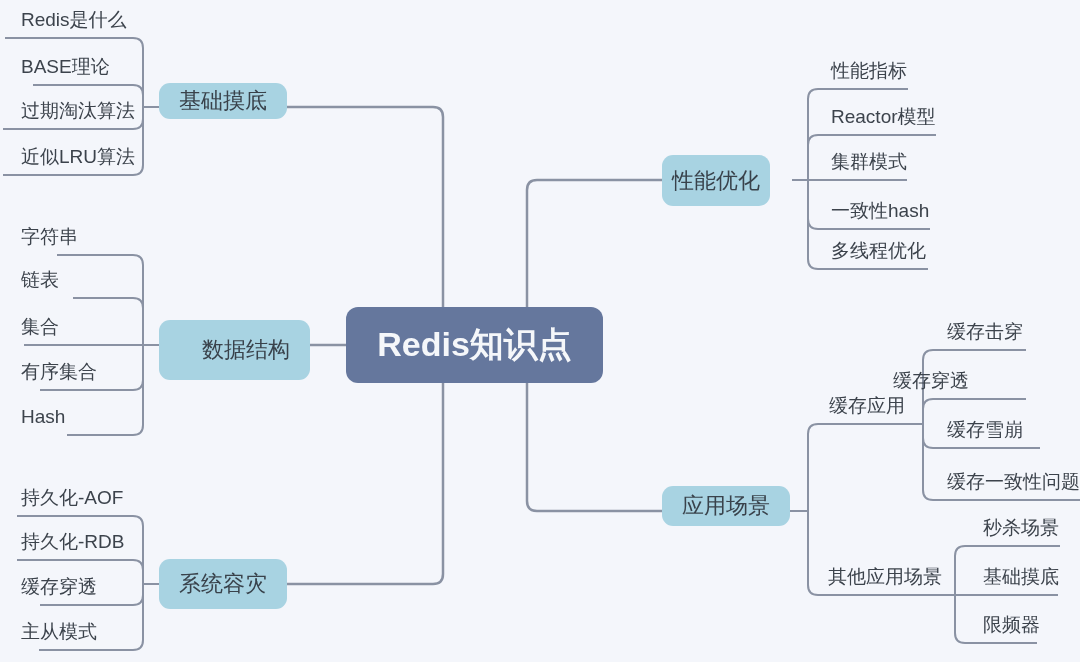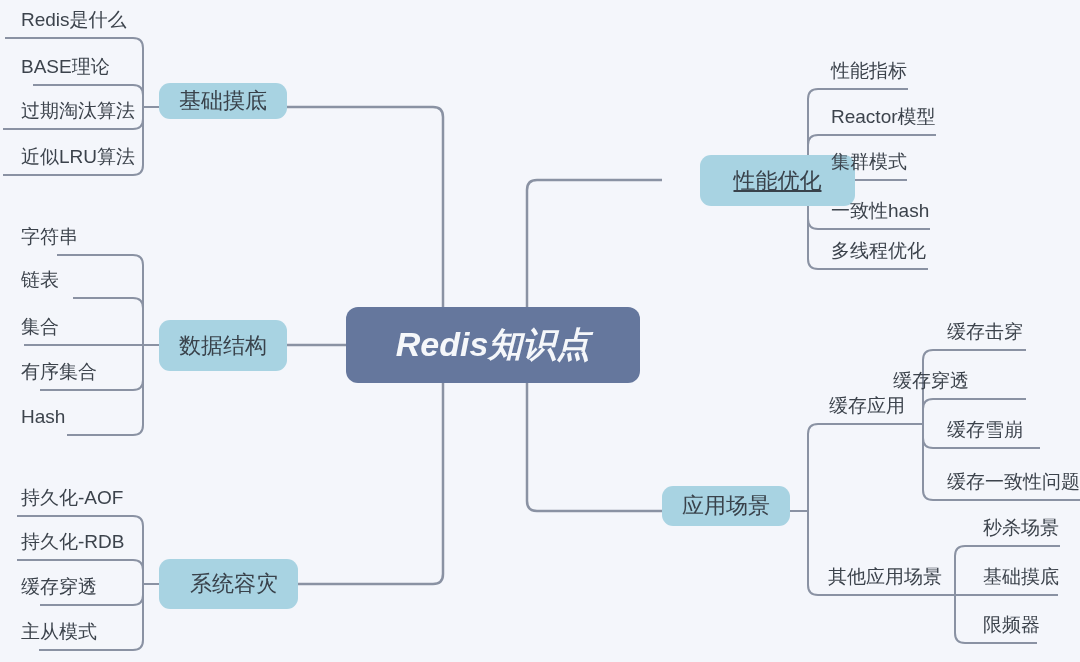--- a/index.html
+++ b/index.html
@@ -11,35 +11,35 @@
     --leaf-text:#3c434c;
     --connector:#8a92a3;
   }
   html,body{margin:0;padding:0;}
   body{font-family:"Liberation Sans","DejaVu Sans",sans-serif;background:var(--background);}
   .canvas{position:relative;width:1080px;height:662px;overflow:hidden;background:var(--background);}
   .connectors{position:absolute;left:0;top:0;width:1080px;height:662px;}
   .connectors path{fill:none;stroke:var(--connector);stroke-width:2;}
   .connectors path.main{stroke-width:2.5;}
   .center-node{
-    position:absolute;left:346px;top:307px;width:294px;height:76px;
+    position:absolute;left:346px;top:307px;width:257px;height:76px;
     background:var(--center-node-bg);border-radius:12px;
     display:flex;align-items:center;justify-content:center;
     color:var(--center-node-text);font-size:34px;font-weight:bold;
-    white-space:nowrap;z-index:2;font-style:italic;
+    white-space:nowrap;z-index:2;
   }
   .branch{
     position:absolute;background:var(--branch-node-bg);border-radius:11px;
     display:flex;align-items:center;justify-content:center;
     color:var(--branch-node-text);font-size:22px;white-space:nowrap;z-index:2;
   }
   .b-basics{left:159px;top:83px;width:128px;height:36px;}
-  .b-data{left:159px;top:320px;width:128px;height:51px;}
-  .b-disaster{left:159px;top:559px;width:128px;height:50px;padding-left:11px;}
-  .b-perf{left:700px;top:155px;width:155px;height:51px;text-decoration:underline;}
+  .b-data{left:159px;top:320px;width:128px;height:60px;padding-left:23px;}
+  .b-disaster{left:159px;top:559px;width:128px;height:50px;}
+  .b-perf{left:662px;top:155px;width:108px;height:51px;}
   .b-usecase{left:662px;top:486px;width:128px;height:40px;}
   .leaf{
     position:absolute;height:24px;line-height:24px;font-size:19px;
     color:var(--leaf-text);white-space:nowrap;z-index:2;
   }
   .leaf-l{left:0;width:118px;padding-left:21px;}
 </style>
 </head>
 <body>
 

